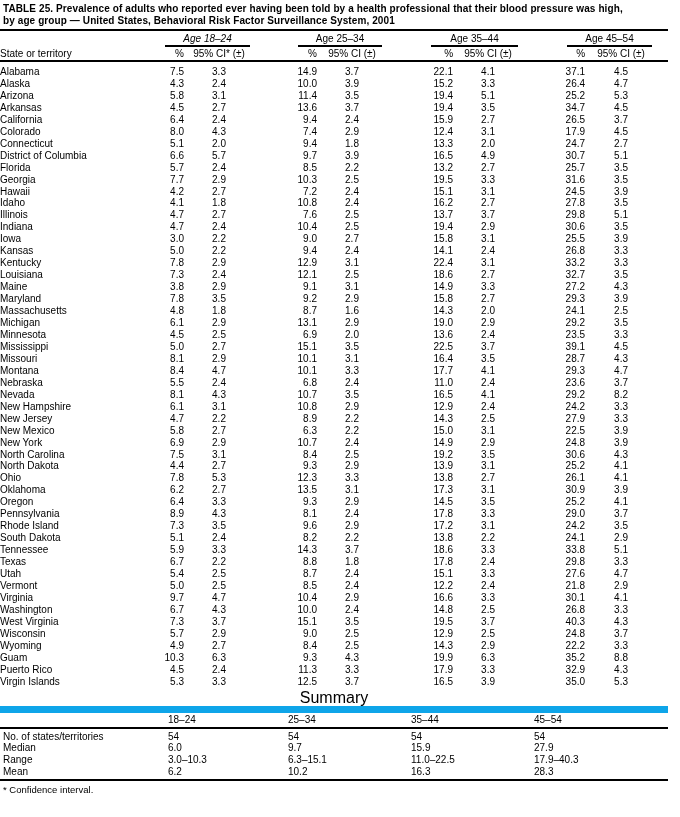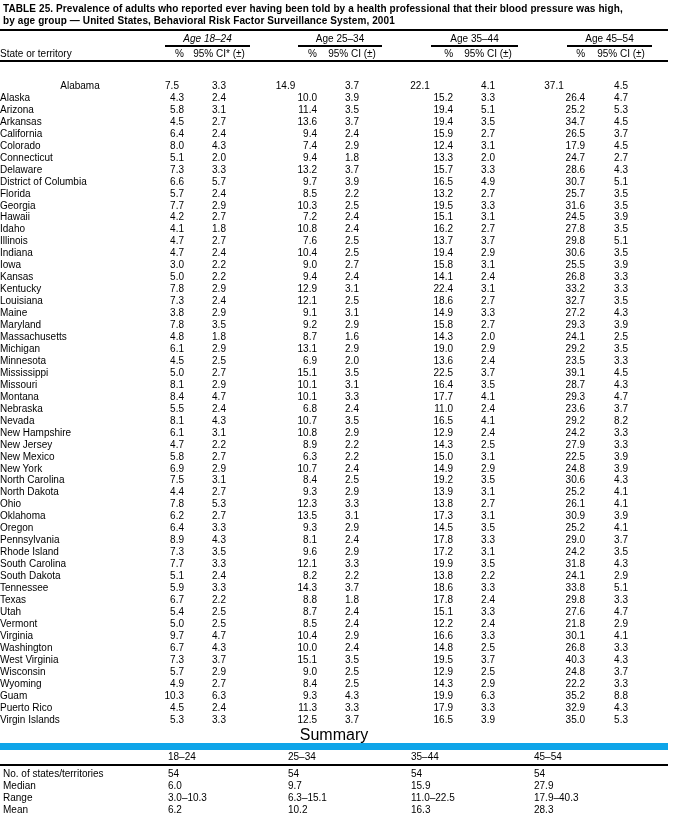--- a/index.html
+++ b/index.html
@@ -28,21 +28,21 @@
   tr.grp-row td, tr.grp-row th { padding-top: 2px; vertical-align: bottom; }
   .grp {
     text-align: center; border-bottom: 2px solid #000;
     margin: 0 5px 0 44px; line-height: 11.5px; padding-bottom: 0px;
   }
   .grp.first { margin: 0 4px 0 5px; font-style: italic; }
   tr.sub-row th { border-bottom: 2.5px solid #000; line-height: 13.5px; vertical-align: middle; }
   th.state-h, td.state { text-align: left; padding-left: 3px; }
   th.pct-h, td.pct { text-align: right; }
   th.ci-h, td.ci { text-align: center; }
-  tbody#main-body tr:first-child td { padding-top: 18px; text-align: center; }
+  tbody#main-body tr:first-child td { padding-top: 4px; }
 
   .summary-heading {
     text-align: center; font-size: 16px; line-height: 12px;
     margin-top: 4px; padding-bottom: 2px;
   }
   table.summary {
     width: 680px; border-collapse: collapse; table-layout: fixed;
     border-top: 7px solid #0ea5e9; border-bottom: 2.5px solid #000; border-radius: 18px;
   }
   table.summary th, table.summary td {
@@ -188,32 +188,20 @@
           <td class="ci">2.0</td>
           <td class="pct">9.4</td>
           <td class="ci">1.8</td>
           <td class="pct">13.3</td>
           <td class="ci">2.0</td>
           <td class="pct">24.7</td>
           <td class="ci">2.7</td>
           <td></td>
         </tr>
         <tr>
-          <td class="state">Delaware</td>
-          <td class="pct">7.3</td>
-          <td class="ci">3.3</td>
-          <td class="pct">13.2</td>
-          <td class="ci">3.7</td>
-          <td class="pct">15.7</td>
-          <td class="ci">3.3</td>
-          <td class="pct">28.6</td>
-          <td class="ci">4.3</td>
-          <td></td>
-        </tr>
-        <tr>
           <td class="state">District of Columbia</td>
           <td class="pct">6.6</td>
           <td class="ci">5.7</td>
           <td class="pct">9.7</td>
           <td class="ci">3.9</td>
           <td class="pct">16.5</td>
           <td class="ci">4.9</td>
           <td class="pct">30.7</td>
           <td class="ci">5.1</td>
           <td></td>
@@ -581,32 +569,20 @@
         <tr>
           <td class="state">Rhode Island</td>
           <td class="pct">7.3</td>
           <td class="ci">3.5</td>
           <td class="pct">9.6</td>
           <td class="ci">2.9</td>
           <td class="pct">17.2</td>
           <td class="ci">3.1</td>
           <td class="pct">24.2</td>
           <td class="ci">3.5</td>
-          <td></td>
-        </tr>
-        <tr>
-          <td class="state">South Carolina</td>
-          <td class="pct">7.7</td>
-          <td class="ci">3.3</td>
-          <td class="pct">12.1</td>
-          <td class="ci">3.3</td>
-          <td class="pct">19.9</td>
-          <td class="ci">3.5</td>
-          <td class="pct">31.8</td>
-          <td class="ci">4.3</td>
           <td></td>
         </tr>
         <tr>
           <td class="state">South Dakota</td>
           <td class="pct">5.1</td>
           <td class="ci">2.4</td>
           <td class="pct">8.2</td>
           <td class="ci">2.2</td>
           <td class="pct">13.8</td>
           <td class="ci">2.2</td>

